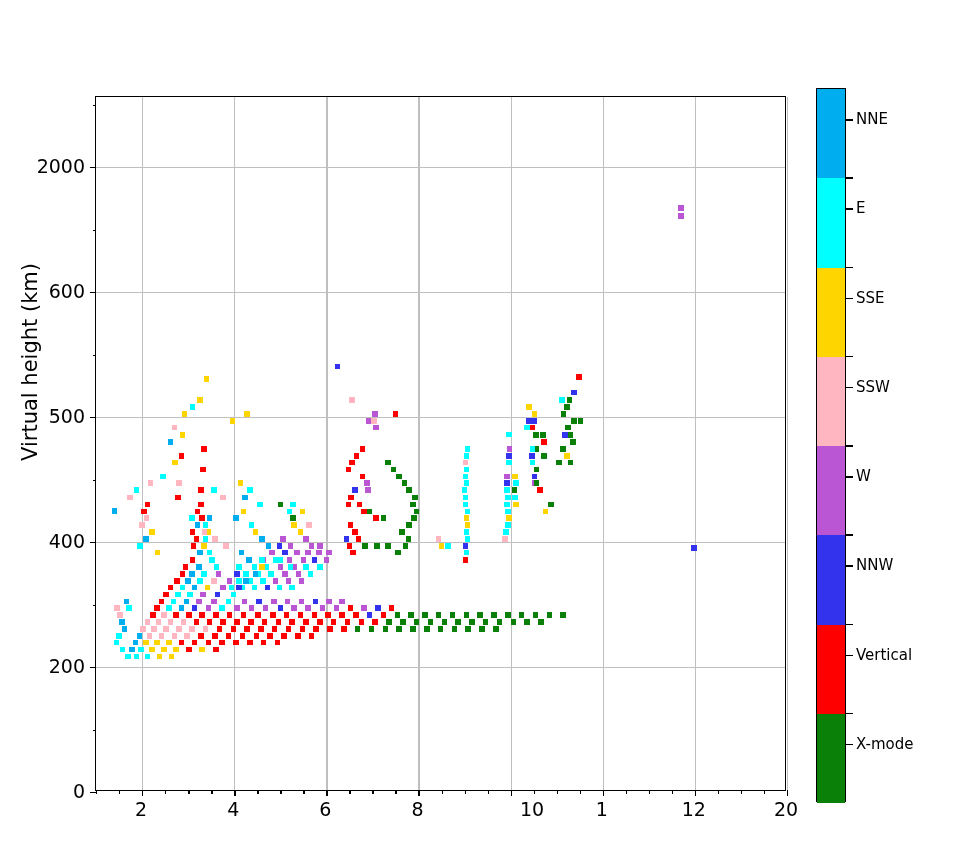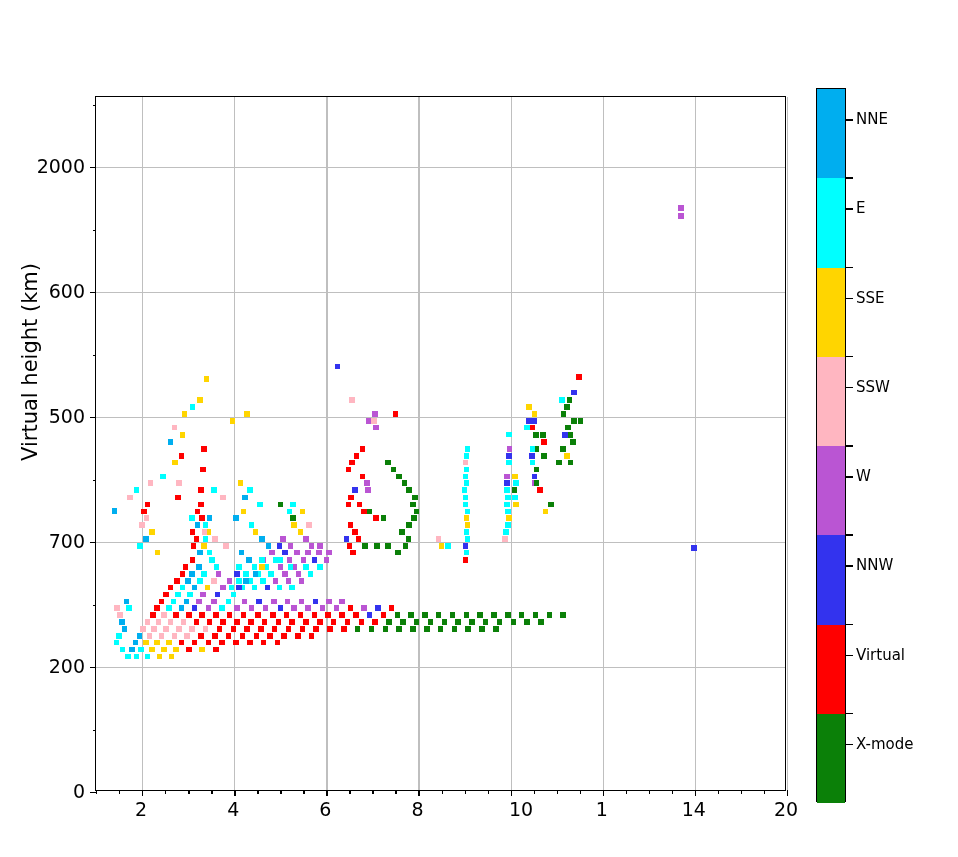--- a/index.html
+++ b/index.html
@@ -562,27 +562,27 @@
         <div class="echo" style="left: 150.177px; top: 460.312px; width: 5.528px; height: 5.625px; background: rgb(0, 174, 239);"></div>
         <div class="echo" style="left: 142.807px; top: 452.812px; width: 5.528px; height: 5.625px; background: rgb(0, 174, 239);"></div>
       </div>
   </div>
 
   <div id="ylabels-host">
       <div class="xlab" style="left: 141.067px;">2</div>
       <div class="xlab" style="left: 233.2px;">4</div>
       <div class="xlab" style="left: 325.333px;">6</div>
       <div class="xlab" style="left: 417.467px;">8</div>
-      <div class="xlab" style="left: 521px;">10</div>
+      <div class="xlab" style="left: 532px;">10</div>
       <div class="xlab" style="left: 601.733px;">1</div>
-      <div class="xlab" style="left: 693.867px;">14</div>
+      <div class="xlab" style="left: 693.867px;">12</div>
       <div class="xlab" style="left: 786px;">20</div>
       <div class="ylab" style="top: 791px; right: 873px;">0</div>
       <div class="ylab" style="top: 666px; right: 873px;">200</div>
-      <div class="ylab" style="top: 541px; right: 873px;">700</div>
+      <div class="ylab" style="top: 541px; right: 873px;">400</div>
       <div class="ylab" style="top: 416px; right: 873px;">500</div>
       <div class="ylab" style="top: 291px; right: 873px;">600</div>
       <div class="ylab" style="top: 166px; right: 873px;">2000</div>
     </div>
 
   <div id="yaxis-title">Virtual height (km)</div>
 
   <div id="colorbar">
       <div class="cbseg" style="top: 0px; height: 89.25px; background: rgb(0, 174, 239);"></div>
       <div class="cbseg" style="top: 89.25px; height: 89.25px; background: rgb(0, 255, 255);"></div>
@@ -610,17 +610,17 @@
       <div class="cbtick" style="top: 624.75px;"></div>
       <div class="cbtick" style="top: 655.987px;"></div>
     </div>
   <div id="cb-labels">
       <div class="cblab" style="top: 31.2375px;">NNE</div>
       <div class="cblab" style="top: 120.487px;">E</div>
       <div class="cblab" style="top: 209.738px;">SSE</div>
       <div class="cblab" style="top: 298.988px;">SSW</div>
       <div class="cblab" style="top: 388.238px;">W</div>
       <div class="cblab" style="top: 477.488px;">NNW</div>
-      <div class="cblab" style="top: 566.737px;">Virtual</div>
+      <div class="cblab" style="top: 566.737px;">Vertical</div>
       <div class="cblab" style="top: 655.987px;">X-mode</div>
     </div>
 
 </div>
 
 </body></html>

